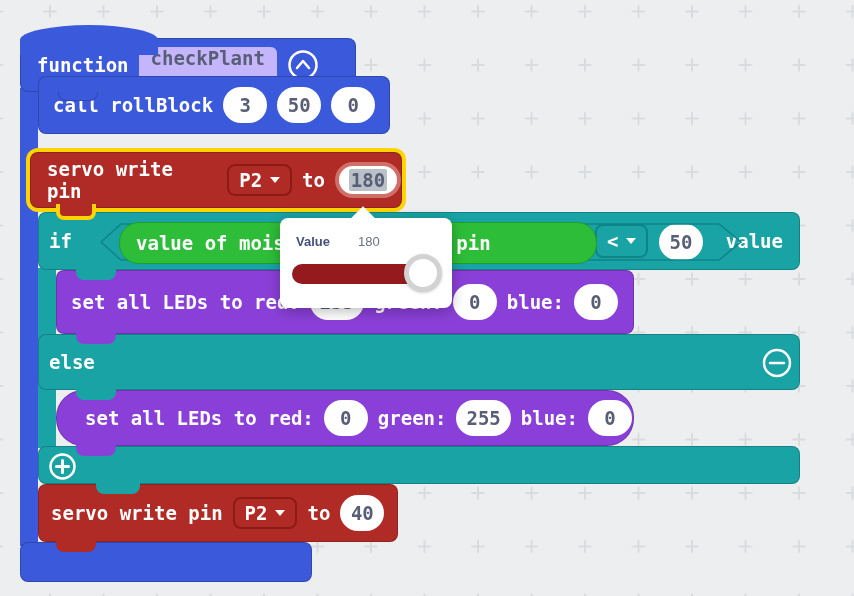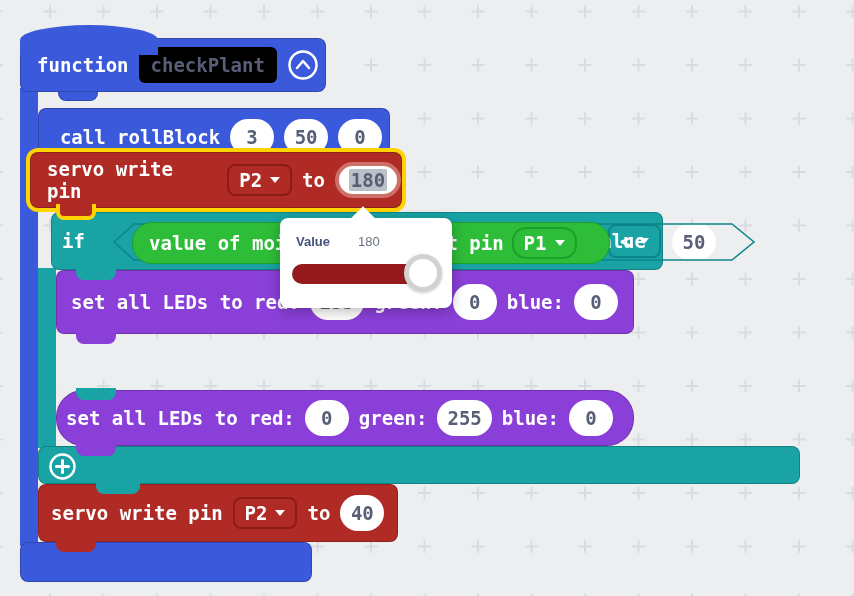--- a/index.html
+++ b/index.html
@@ -13,22 +13,22 @@
   .red{background:#B12B26;}
   .teal{background:#19A3A5;}
   .purple{background:#8A40D8;}
   .green{background:#2DBD38;}
   .spine{position:absolute;background:#3B59DB;z-index:1;}
   .tealspine{position:absolute;background:#19A3A5;z-index:1;}
   .hat::before{content:'';position:absolute;left:-1px;top:-14px;width:138px;height:30px;
                background:#3B59DB;border-radius:100% 100% 0 0;}
   .oval{background:#fff;color:#575E75;border-radius:18px;height:36px;min-width:44px;padding:0 10px;
         display:flex;align-items:center;justify-content:center;box-sizing:border-box;}
-  .namefield{background:#000000;color:#575E75;border-radius:6px;height:36px;padding:0 12px;
-        display:flex;align-items:center;box-sizing:border-box;}
+  .namefield{background:#c4b5fd;color:#575E75;border-radius:6px;height:36px;padding:0 12px;
+        display:flex;align-items:flex-start;box-sizing:border-box;}
   .dd{border:2px solid;border-radius:8px;height:32px;padding:0 10px;display:flex;align-items:center;
       gap:8px;box-sizing:border-box;}
   .dd-arrow{width:0;height:0;border-left:5px solid transparent;border-right:5px solid transparent;
       border-top:6px solid #fff;}
   .tab{position:absolute;width:40px;height:12px;border-radius:0 0 8px 8px;z-index:4;box-sizing:border-box;}
   .notch{position:absolute;width:40px;height:9px;border-radius:0 0 8px 8px;z-index:3;box-sizing:border-box;
          border:1px solid rgba(0,0,0,0.2);border-top:none;}
   .iconcircle{display:flex;align-items:center;justify-content:center;}
   .selected-servo{box-shadow:0 0 0 4px #FFD400;z-index:3;}
   .seltext{background:#B9C0C7;padding:0 2px;border-radius:2px;}
@@ -56,34 +56,34 @@
       <pattern id="gridpat" x="23.25" y="-15.25" width="53.5" height="53.5" patternUnits="userSpaceOnUse">
         <path d="M20.25 26.75 H33.25 M26.75 20.25 V33.25" stroke="#D9DCDF" stroke-width="2" fill="none"></path>
       </pattern>
     </defs>
     <rect width="854" height="596" fill="url(#gridpat)"></rect>
   </svg>
 
   <div class="spine" style="left:20px;top:88px;width:18px;height:458px;"></div>
   <div class="block blue" style="left:20px;top:542px;width:292px;height:40px;"></div>
 
-  <div class="block blue hat" style="left:20px;top:38px;width:306px;height:54px;padding-left:16px;gap:10px;">
+  <div class="block blue hat" style="left:20px;top:38px;width:336px;height:54px;padding-left:16px;gap:10px;">
     <span>function</span>
     <span class="namefield">
       <span>checkPlant</span>
     </span>
     <span class="iconcircle">
       <svg width="32" height="32">
           <circle cx="16" cy="16" r="13.5" stroke="#fff" stroke-width="2.5" fill="none"></circle>
         <polyline points="10,19 16,12 22,19" stroke="#fff" stroke-width="2.5" fill="none" stroke-linecap="round" stroke-linejoin="round"></polyline>
         </svg>
     </span>
   </div>
 
-  <div class="block blue" style="left:38px;top:108px;width:352px;height:58px;padding-left:14px;gap:10px;justify-content:center;">
+  <div class="block blue" style="left:38px;top:76px;width:352px;height:58px;padding-left:14px;gap:10px;">
     <span>call rollBlock</span>
     <span class="oval">
         <span>3</span>
       </span>
     <span class="oval">
         <span>50</span>
       </span>
     <span class="oval">
         <span>0</span>
       </span>
@@ -96,31 +96,27 @@
       <span>P2</span>
       <span class="dd-arrow"></span>
     </span>
     <span>to</span>
     <span class="oval editfield">
       <span class="seltext">180</span>
     </span>
   </div>
   <div class="tab" style="left:56px;top:204px;height:16px;background:#B12B26;border:4px solid #FFD400;border-top:none;"></div>
 
-  <div class="block teal" style="left:51px;top:212px;width:612px;height:58px;">
+  <div class="block teal" style="left:38px;top:212px;width:762px;height:58px;">
     <span class="abs" style="left:10px;">if</span>
     <svg class="hexsvg" width="650" height="42">
       <polygon points="4,21 24,3 622,3 644,21 622,39 24,39" fill="none" stroke="#0E8487" stroke-width="1.5"></polygon>
     </svg>
     <div class="pill green" style="left:80px;top:9px;width:460px;height:40px;padding-left:16px;gap:8px;border:1px solid #1E9E2C;">
       <span>value of moisture sensor at pin</span>
-      <span class="dd" style="border-color:#1BA02A;border-radius:14px;height:32px;">
-        <span>P1</span>
-        <span class="dd-arrow"></span>
-      </span>
     </div>
     <span class="dd abs" style="left:556px;top:11px;border-color:#0D8588;height:34px;">
       <span>&lt;</span>
       <span class="dd-arrow"></span>
     </span>
     <span class="oval abs" style="left:620px;top:11px;">
       <span>50</span>
     </span>
     <span class="abs" style="right:16px;">value</span>
   </div>
@@ -135,23 +131,32 @@
     <span class="oval">
         <span>0</span>
       </span>
     <span>blue:</span>
     <span class="oval">
         <span>0</span>
       </span>
   </div>
   <div class="tab teal" style="left:76px;top:268px;"></div>
 
+  <div class="block teal" style="left:38px;top:334px;width:762px;height:56px;padding-left:10px;">
+    <span>else</span>
+    <span class="iconcircle abs" style="left:722px;top:12px;">
+      <svg width="32" height="32">
+          <circle cx="16" cy="16" r="13" stroke="#fff" stroke-width="2.5" fill="none"></circle>
+        <line x1="9" y1="16" x2="23" y2="16" stroke="#fff" stroke-width="2.5" stroke-linecap="round"></line>
+        </svg>
+    </span>
+  </div>
   <div class="tab purple" style="left:76px;top:332px;"></div>
 
-  <div class="block purple" style="left:56px;top:390px;width:578px;height:56px;padding-left:9px;gap:10px;border-radius:27px;">
+  <div class="block purple" style="left:56px;top:390px;width:578px;height:56px;padding-left:28px;gap:10px;border-radius:27px;">
     <span><span>set all LEDs to</span> <span>red:</span></span>
     <span class="oval">
         <span>0</span>
       </span>
     <span>green:</span>
     <span class="oval">
         <span>255</span>
       </span>
     <span>blue:</span>
     <span class="oval">

